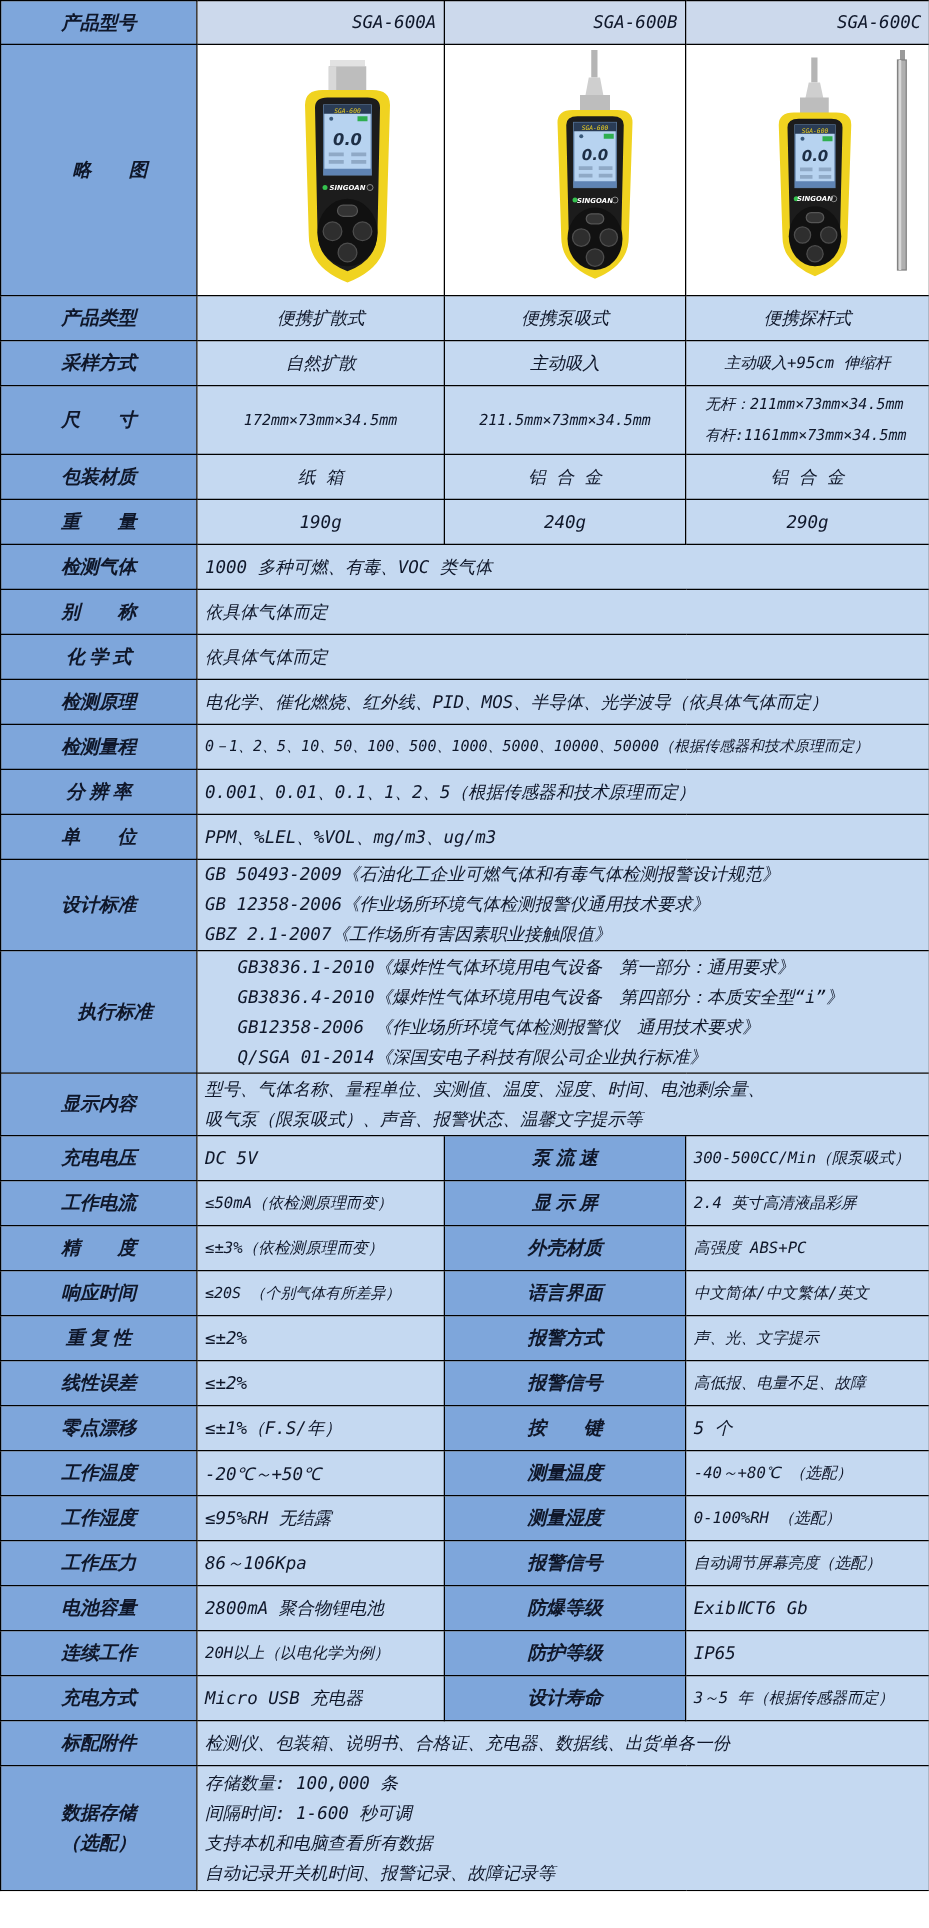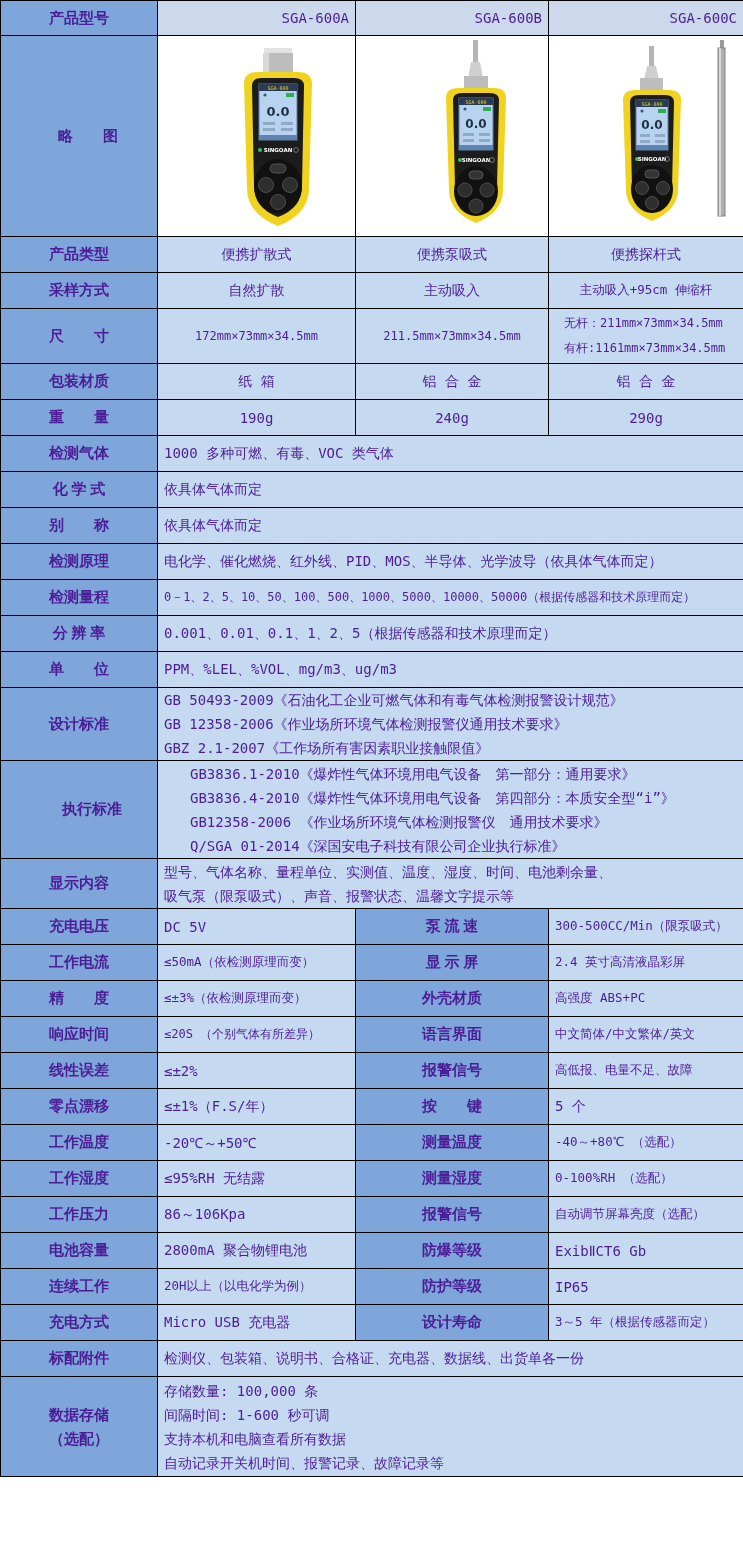--- a/index.html
+++ b/index.html
@@ -1,18 +1,18 @@
 <!DOCTYPE html>
 <html><head>
 <meta charset="utf-8">
 <style>
   html,body{margin:0;padding:0;background:#fff;}
   .wrap{width:743px;}
   table{border-collapse:collapse;table-layout:fixed;width:743px;
-        font-family:"Liberation Serif","DejaVu Serif",serif;color:#4c1d95;}
+        font-family:"Liberation Serif","DejaVu Serif",serif;color:#0f172a;font-style:italic;}
   td{border:1px solid #000;overflow:hidden;padding:0 6px;vertical-align:middle;}
   col.c1{width:157px;} col.c2{width:198px;} col.c3{width:193px;} col.c4{width:195px;}
 
   .lbl{background:#7ea6db;font-weight:bold;text-align:center;font-size:15px;
        font-family:"Liberation Serif","DejaVu Serif",serif;}
   .hdr{background:#ccd9ec;text-align:right;font-size:14px;
        font-family:"DejaVu Sans Mono","Liberation Serif",monospace;}
   .val{background:#c5d9f1;font-size:14px;text-align:left;white-space:nowrap;
        font-family:"DejaVu Sans Mono","Liberation Serif",serif;}
   .ctr{text-align:center;}
@@ -172,25 +172,25 @@
   <td class="val ctr">190g</td>
   <td class="val ctr">240g</td>
   <td class="val ctr">290g</td>
 </tr>
 
 <tr class="h37">
   <td class="lbl">检测气体</td>
   <td class="val" colspan="3">1000 多种可燃、有毒、VOC 类气体</td>
 </tr>
 <tr class="h37">
+  <td class="lbl">别　　称</td>
+  <td class="val" colspan="3">依具体气体而定</td>
+</tr>
+<tr class="h37">
   <td class="lbl">化 学 式</td>
-  <td class="val" colspan="3">依具体气体而定</td>
-</tr>
-<tr class="h37">
-  <td class="lbl">别　　称</td>
   <td class="val" colspan="3">依具体气体而定</td>
 </tr>
 <tr class="h37">
   <td class="lbl">检测原理</td>
   <td class="val" colspan="3">电化学、催化燃烧、红外线、PID、MOS、半导体、光学波导（依具体气体而定）</td>
 </tr>
 <tr class="h37">
   <td class="lbl">检测量程</td>
   <td class="val xs" colspan="3">0－1、2、5、10、50、100、500、1000、5000、10000、50000（根据传感器和技术原理而定）</td>
 </tr>
@@ -248,20 +248,26 @@
   <td class="lbl">外壳材质</td>
   <td class="val sm">高强度 ABS+PC</td>
 </tr>
 <tr class="h37">
   <td class="lbl">响应时间</td>
   <td class="val xs">≤20S （个别气体有所差异）</td>
   <td class="lbl">语言界面</td>
   <td class="val sm">中文简体/中文繁体/英文</td>
 </tr>
 <tr class="h37">
+  <td class="lbl">重 复 性</td>
+  <td class="val">≤±2%</td>
+  <td class="lbl">报警方式</td>
+  <td class="val sm">声、光、文字提示</td>
+</tr>
+<tr class="h37">
   <td class="lbl">线性误差</td>
   <td class="val">≤±2%</td>
   <td class="lbl">报警信号</td>
   <td class="val sm">高低报、电量不足、故障</td>
 </tr>
 <tr class="h37">
   <td class="lbl">零点漂移</td>
   <td class="val">≤±1%（F.S/年）</td>
   <td class="lbl">按　　键</td>
   <td class="val">5 个</td>

